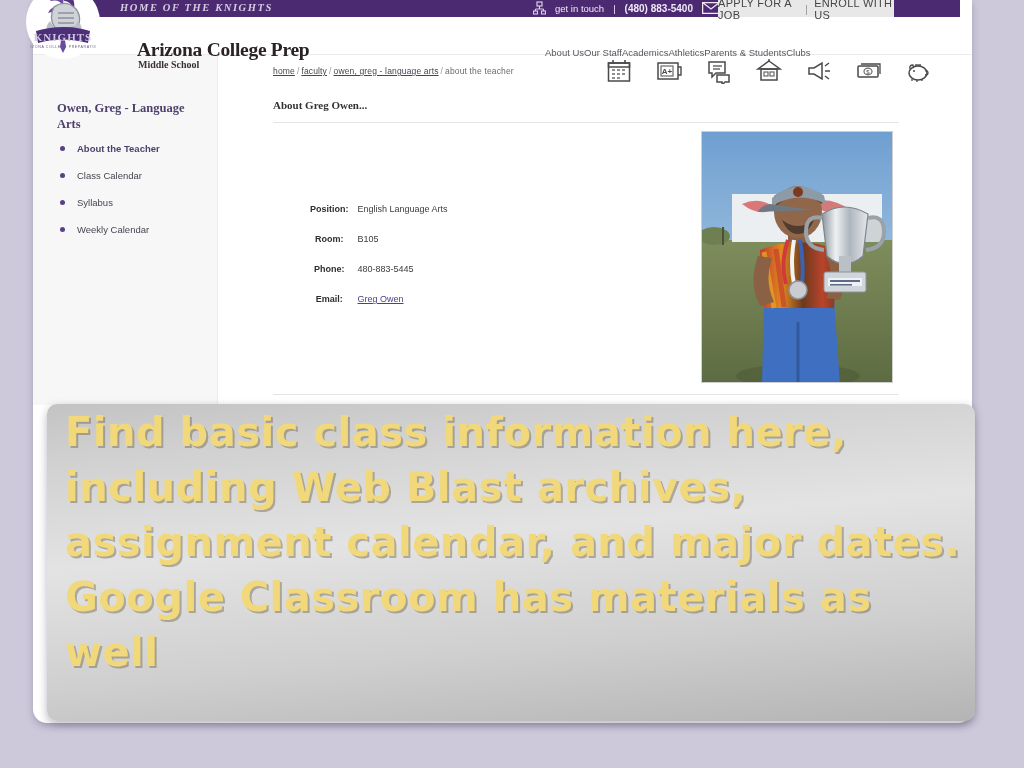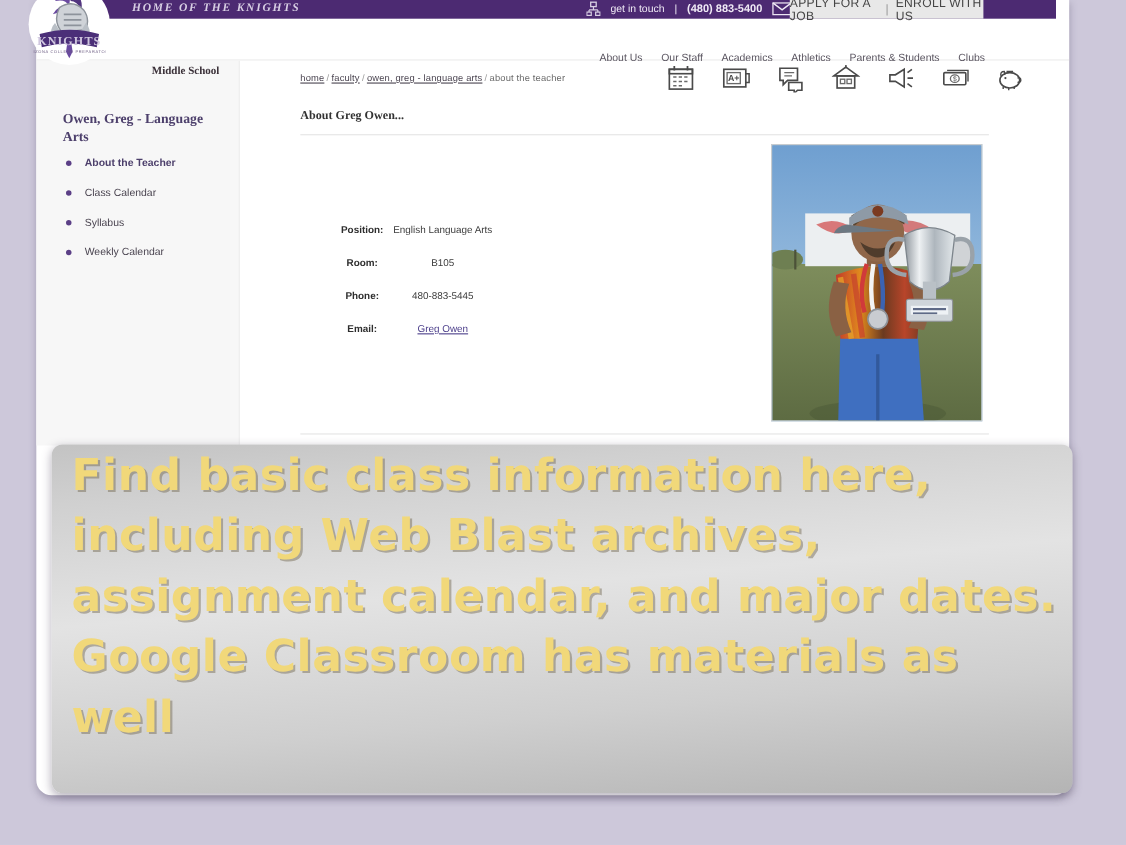--- a/index.html
+++ b/index.html
@@ -72,21 +72,21 @@
     font-size: 19.5px; font-weight: bold; color: #2b2228;
     font-family: "Liberation Serif", serif; letter-spacing: -.3px;
   }
   #school-sub {
     position: absolute; left: 105px; top: 42px;
     font-size: 10px; font-weight: bold; color: #3a3038;
     font-family: "Liberation Serif", serif;
   }
   #main-nav {
     position: absolute; left: 512px; top: 30px;
-    display: flex; gap: 17px;
+    display: flex; 
   }
   #main-nav .nav-item {
     font-size: 9.5px; color: #5a5560; white-space: nowrap; cursor: pointer;
   }
 
   
   #body-cols { position: absolute; left: 0; top: 55px; width: 939px; height: 668px; }
   #sidebar {
     position: absolute; left: 0; top: 0;
     width: 185px; height: 350px;
@@ -133,21 +133,21 @@
   #rule-top {
     position: absolute; left: 55px; top: 67px; width: 626px;
     height: 1px; background: #e4e4e4;
   }
   #rule-bottom {
     position: absolute; left: 55px; top: 339px; width: 626px;
     height: 1px; background: #e4e4e4;
   }
 
   #info-table { position: absolute; left: 90px; top: 147px; }
-  #info-table tr td { padding: 0 0 18px 0; vertical-align: top; text-align: center; }
+  #info-table tr td { padding: 0 0 18px 0; vertical-align: top; }
   #info-table td.lbl {
     text-align: center; padding-right: 7px;
     font-size: 9px; font-weight: bold; color: #2e2e2e; white-space: nowrap;
   }
   #info-table td.val { font-size: 9px; color: #3c3c3c; }
   #info-table td.val a { color:#4c3f8b; text-decoration: underline; }
 
   
   #teacher-photo {
     position: absolute; left: 483px; top: 76px;
@@ -178,20 +178,21 @@
     color: #f1d87a;
     text-shadow: 2px 2px 0 rgba(110,100,75,.45);
   }
 </style>
 </head>
 <body>
 
 <div id="page-shell">
 
   <div id="masthead">
+    <div id="school-name">Arizona College Prep</div>
     <div id="school-sub">Middle School</div>
     <nav id="main-nav">
         <div class="nav-item">About Us</div>
         <div class="nav-item">Our Staff</div>
         <div class="nav-item">Academics</div>
         <div class="nav-item">Athletics</div>
         <div class="nav-item">Parents &amp; Students</div>
         <div class="nav-item">Clubs</div>
       </nav>
   </div>

